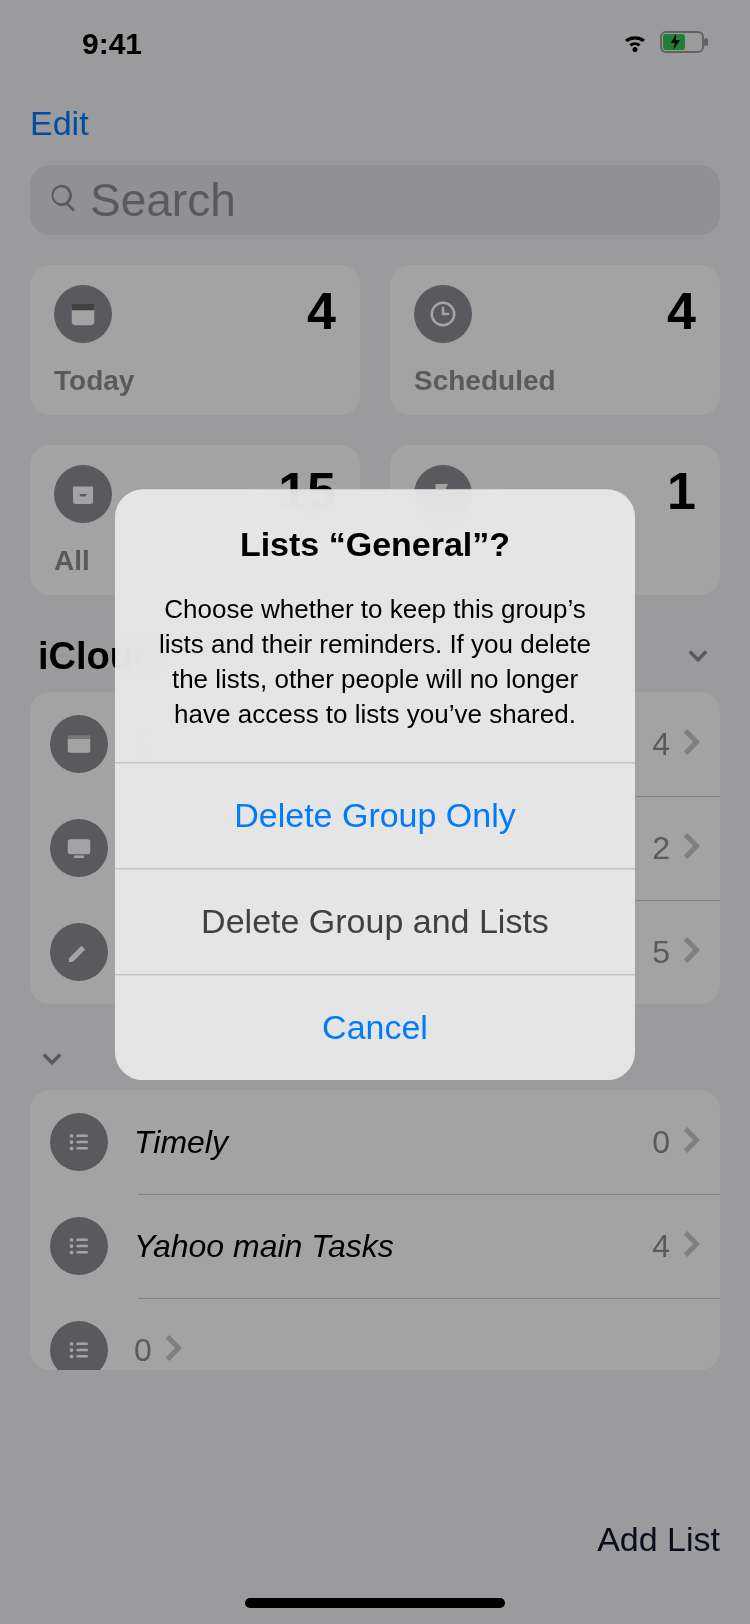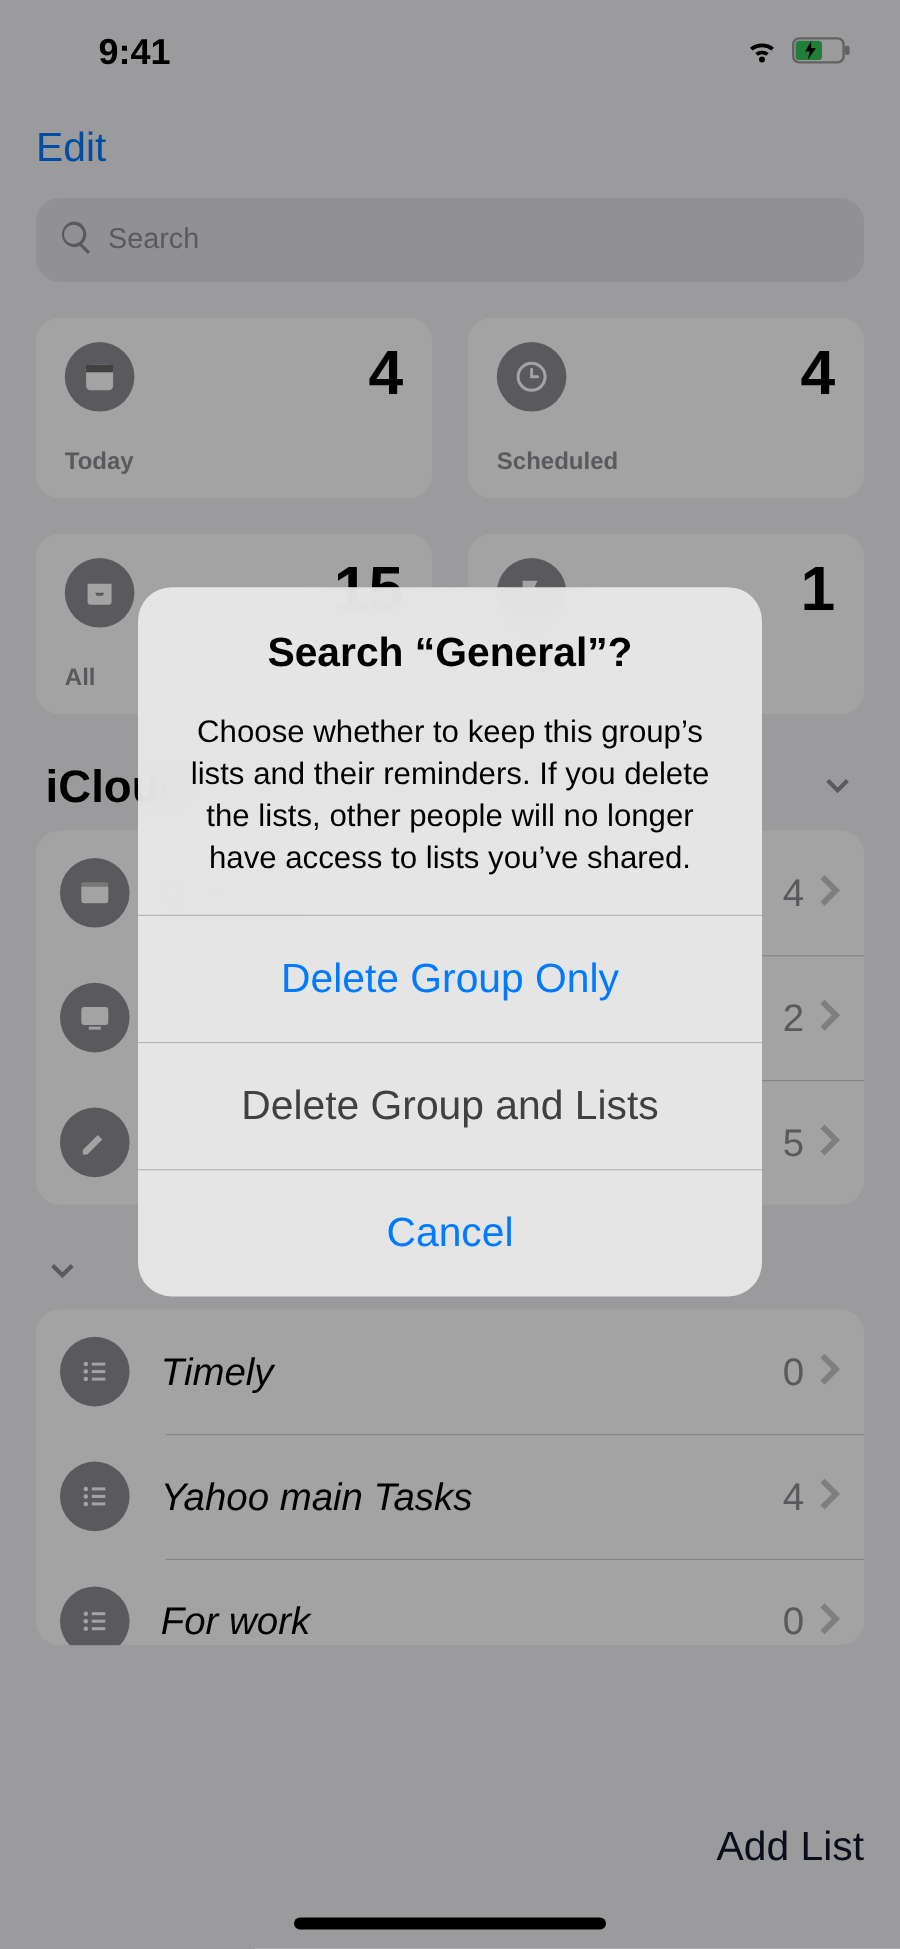--- a/index.html
+++ b/index.html
@@ -11,31 +11,31 @@
   .status-time { font-size: 30px; font-weight: 600; }
   .status-right { display: flex; align-items: center; gap: 10px; }
 
   
   .nav { display: flex; justify-content: flex-start; padding: 16px 30px 12px 30px; }
   .nav-edit { font-size: 34px; color: #007aff; background: none; border: none; }
 
   
   .search-wrap { margin: 10px 30px 0 30px; background: #e3e3e9; border-radius: 20px; height: 70px; display: flex; align-items: center; padding: 0 18px; }
   .search-icon svg { width: 32px; height: 32px; fill: #8e8e93; }
-  .search-input { flex: 1; border: none; background: transparent; font-size: 24px; color: #a21caf; padding-left: 10px; outline: none; }
+  .search-input { flex: 1; border: none; background: transparent; font-size: 46px; color: #a21caf; padding-left: 10px; outline: none; }
   .search-input::placeholder { color: #8e8e93; }
 
   
   .cards { display: grid; grid-template-columns: 1fr 1fr; gap: 30px; margin: 30px 30px 0 30px; }
   .card { background: #fff; border-radius: 20px; padding: 20px 24px 18px 24px; height: 150px; display: flex; flex-direction: column; justify-content: space-between; }
   .card-top { display: flex; align-items: flex-start; justify-content: space-between; }
   .card-icon { width: 58px; height: 58px; border-radius: 50%; display: flex; align-items: center; justify-content: center; background: #8e8e93; }
   .card-icon svg { width: 30px; height: 30px; fill: #fff; }
   .card-count { font-size: 52px; font-weight: 700; line-height: 1; }
-  .card-label { font-size: 20px; font-weight: 600; color: #8e8e93; }
+  .card-label { font-size: 28px; font-weight: 600; color: #8e8e93; }
 
   
   .section-header { display: flex; justify-content: space-between; align-items: center; margin: 40px 38px 14px 38px; }
   .section-title { font-size: 38px; font-weight: 700; }
   .section-chevron svg { width: 28px; height: 28px; stroke: #8e8e93; stroke-width: 3; fill: none; }
 
   
   .list-group { background: #fff; border-radius: 20px; margin: 0 30px; overflow: hidden; }
   .list-row { display: flex; align-items: center; padding: 22px 20px 22px 20px; min-height: 104px; position: relative; }
   .list-row + .list-row::before { content: ""; position: absolute; left: 108px; right: 0; top: 0; height: 1px; background: #d1d1d6; }
@@ -243,36 +243,35 @@
     <div class="row-icon-wrap">
       <svg viewBox="0 0 24 24">
           <circle cx="6" cy="7" r="1.5"></circle>
           <rect x="10" y="6" width="9" height="2"></rect>
           <circle cx="6" cy="12" r="1.5"></circle>
           <rect x="10" y="11" width="9" height="2"></rect>
           <circle cx="6" cy="17" r="1.5"></circle>
           <rect x="10" y="16" width="9" height="2"></rect>
         </svg>
     </div>
-    <div class="row-label">For work</div>
     <div class="row-count">0</div>
     <span class="row-chevron"><svg viewBox="0 0 12 20">
           <polyline points="2,2 10,10 2,18"></polyline>
         </svg></span>
   </div>
 </div>
 
 <div class="toolbar">
   <button>Add List</button>
 </div>
 
 <div class="home-indicator"></div>
 
 <div class="dim"></div>
 <div class="alert">
   <div class="alert-body">
-    <div class="alert-title">Search “General”?</div>
+    <div class="alert-title">Lists “General”?</div>
     <div class="alert-message">Choose whether to keep this group’s lists and their reminders. If you delete the lists, other people will no longer have access to lists you’ve shared.</div>
   </div>
   <button class="alert-btn primary">Delete Group Only</button>
   <button class="alert-btn destructive">Delete Group and Lists</button>
   <button class="alert-btn cancel">Cancel</button>
 </div>
 
 </body></html>

